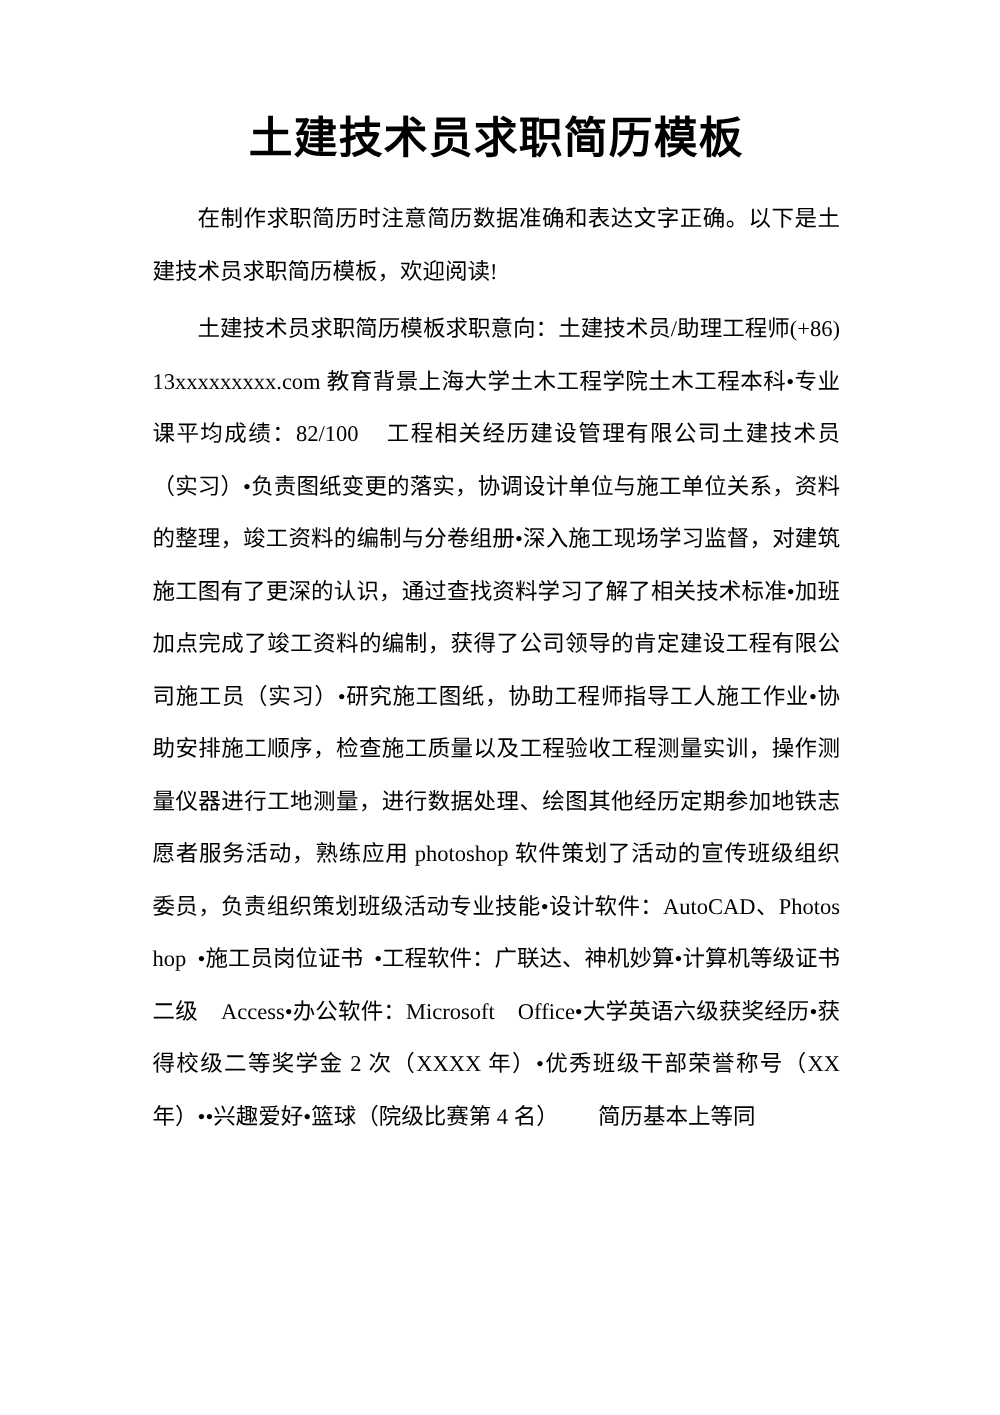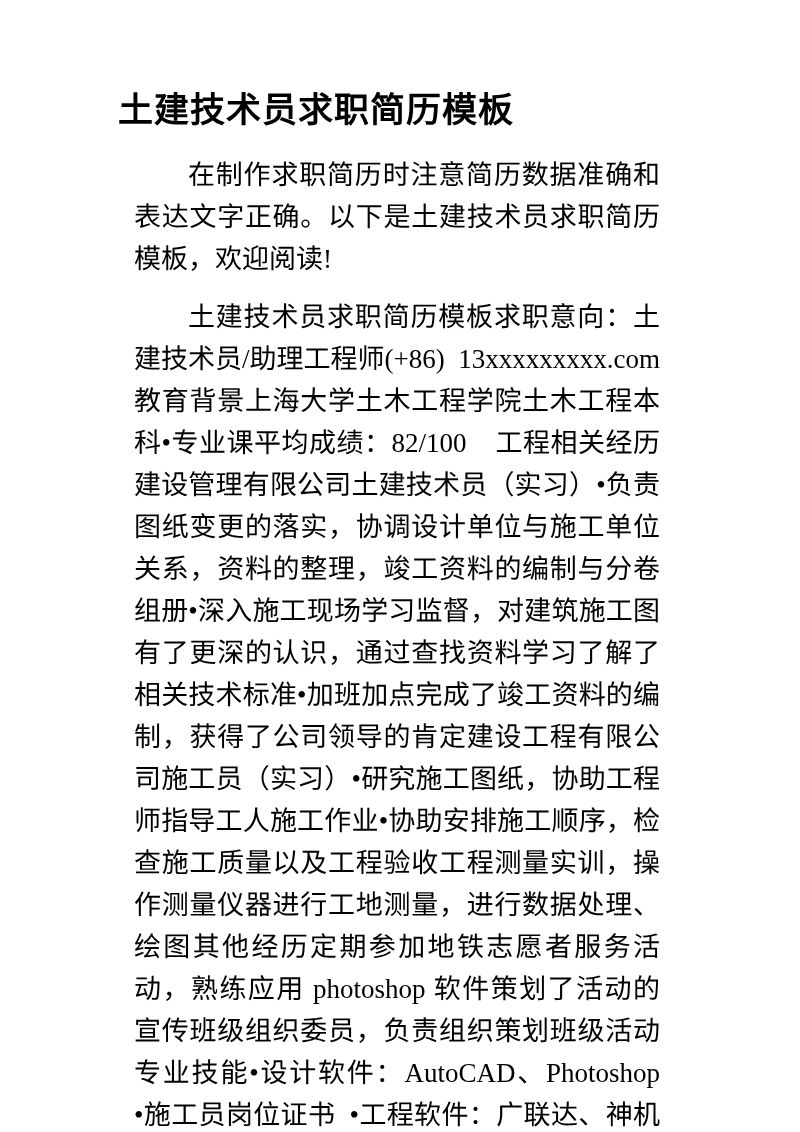--- a/index.html
+++ b/index.html
@@ -16,26 +16,26 @@
     color: #000000;
     padding: 88px 124px 0 118px;
     overflow: hidden;
     font-family: "Liberation Serif", "DejaVu Serif", serif;
   }
   .doc-title {
     margin: 0 0 20px 0;
     font-size: 35px;
     line-height: 46px;
     font-weight: 700;
-    text-align: left;
+    text-align: center;
     letter-spacing: 1px;
   }
   .doc-para {
-    margin: 16px;
-    font-size: 27px;
+    margin: 4px;
+    font-size: 18px;
     line-height: 42px;
     text-align: justify;
     text-indent: 2em;
     white-space: pre-wrap;
     word-break: break-all;
   }
 </style>
 </head>
 <body>
 

